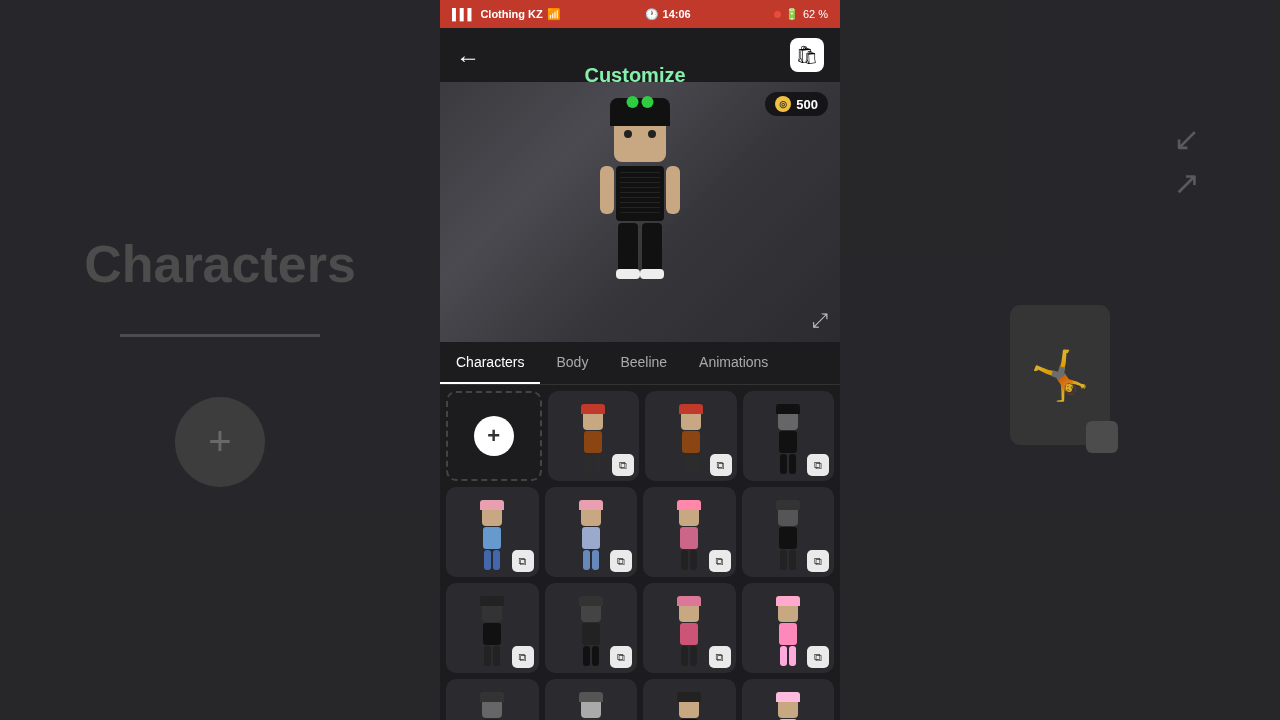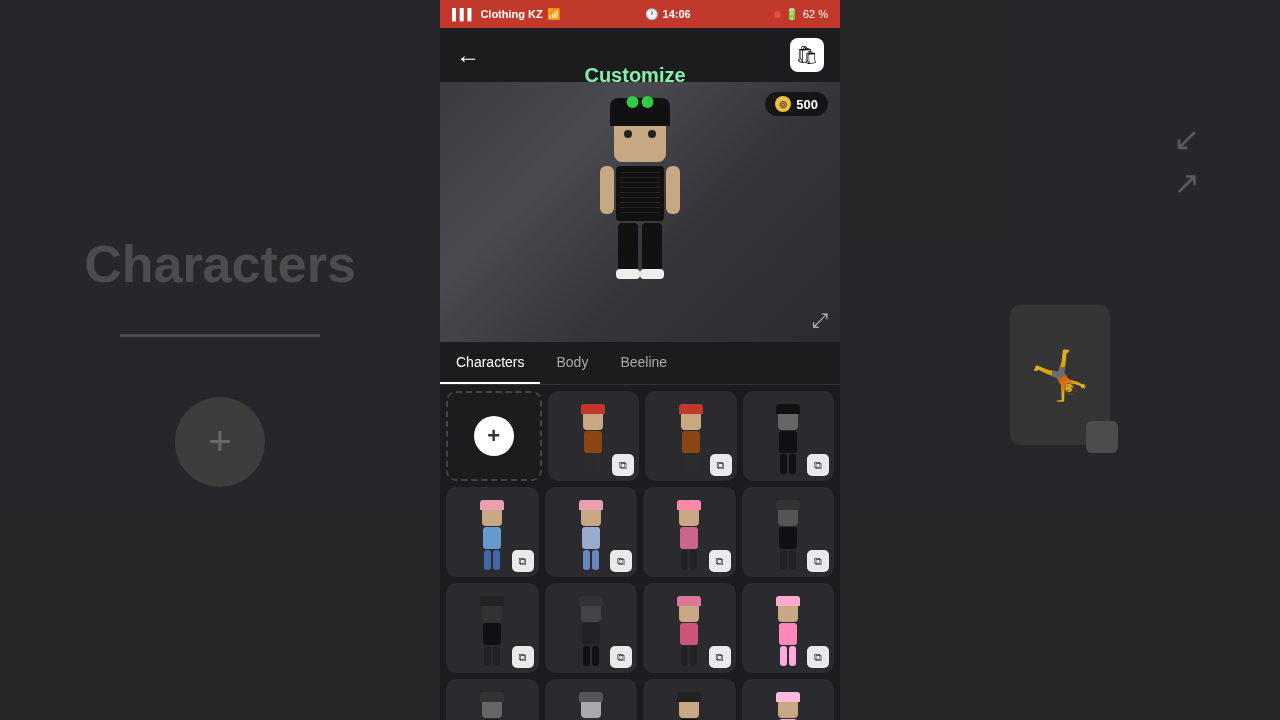--- a/index.html
+++ b/index.html
@@ -537,20 +537,21 @@
     </div>
 
     <div class="expand-icon">⤢</div>
   </div>
 
   <div class="tabs-container">
     <div class="tabs-row">
       <div class="tab-item active">Characters</div>
       <div class="tab-item">Body</div>
       <div class="tab-item">Beeline</div>
+      <div class="tab-item">Animations</div>
     </div>
   </div>
 
   <div class="characters-grid">
 
     <div class="grid-row">
       <div class="grid-cell add-new">
         <div class="add-new-icon">+</div>
       </div>
       <div class="grid-cell">

